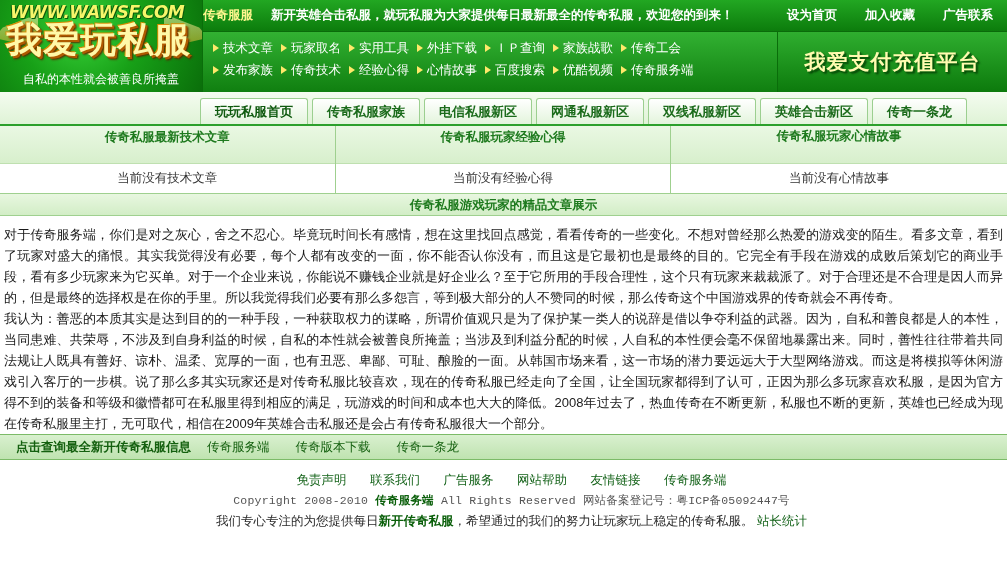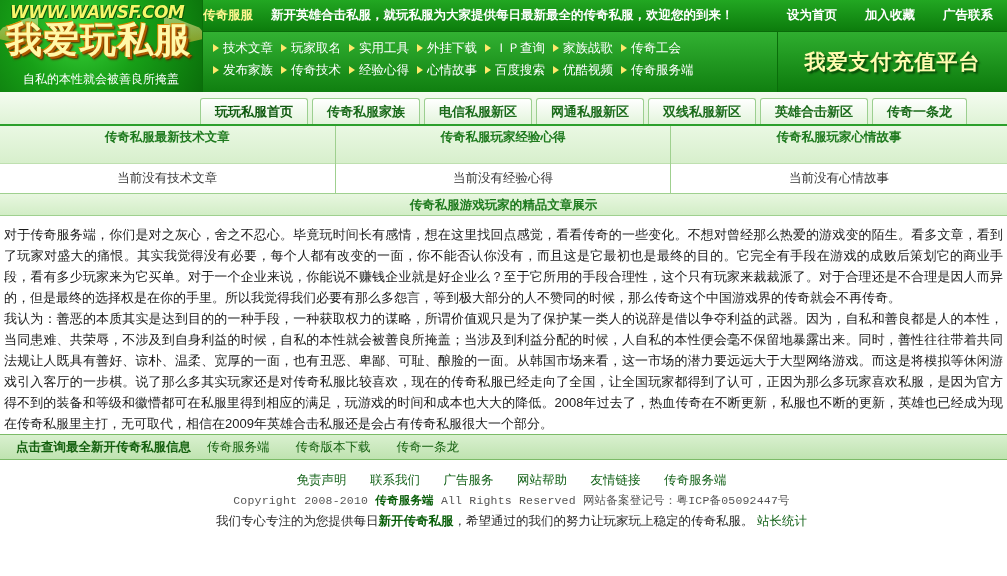--- a/index.html
+++ b/index.html
@@ -134,21 +134,21 @@
   .cols {
     display:flex;
     height:68px;
     border-bottom:1px solid #9fd08f;
   }
   .col {
     width:33.33%;
     border-right:1px solid #9fd08f;
     display:flex; flex-direction:column;
   }
-  .col:last-child { border-right:none; }
+  .col:last-child { border-right:none;font-family:Liberation Mono, monospace; }
   .col-head {
     height:38px; line-height:22px;
     text-align:center;
     font-size:12.5px; font-weight:bold;
     color:#1e7a1e;
     background:linear-gradient(#eaf8e3,#d7efcc);
     border-bottom:1px solid #bfe0b0;
   }
   .col-body {
     flex:1; display:flex; align-items:center; justify-content:center;

